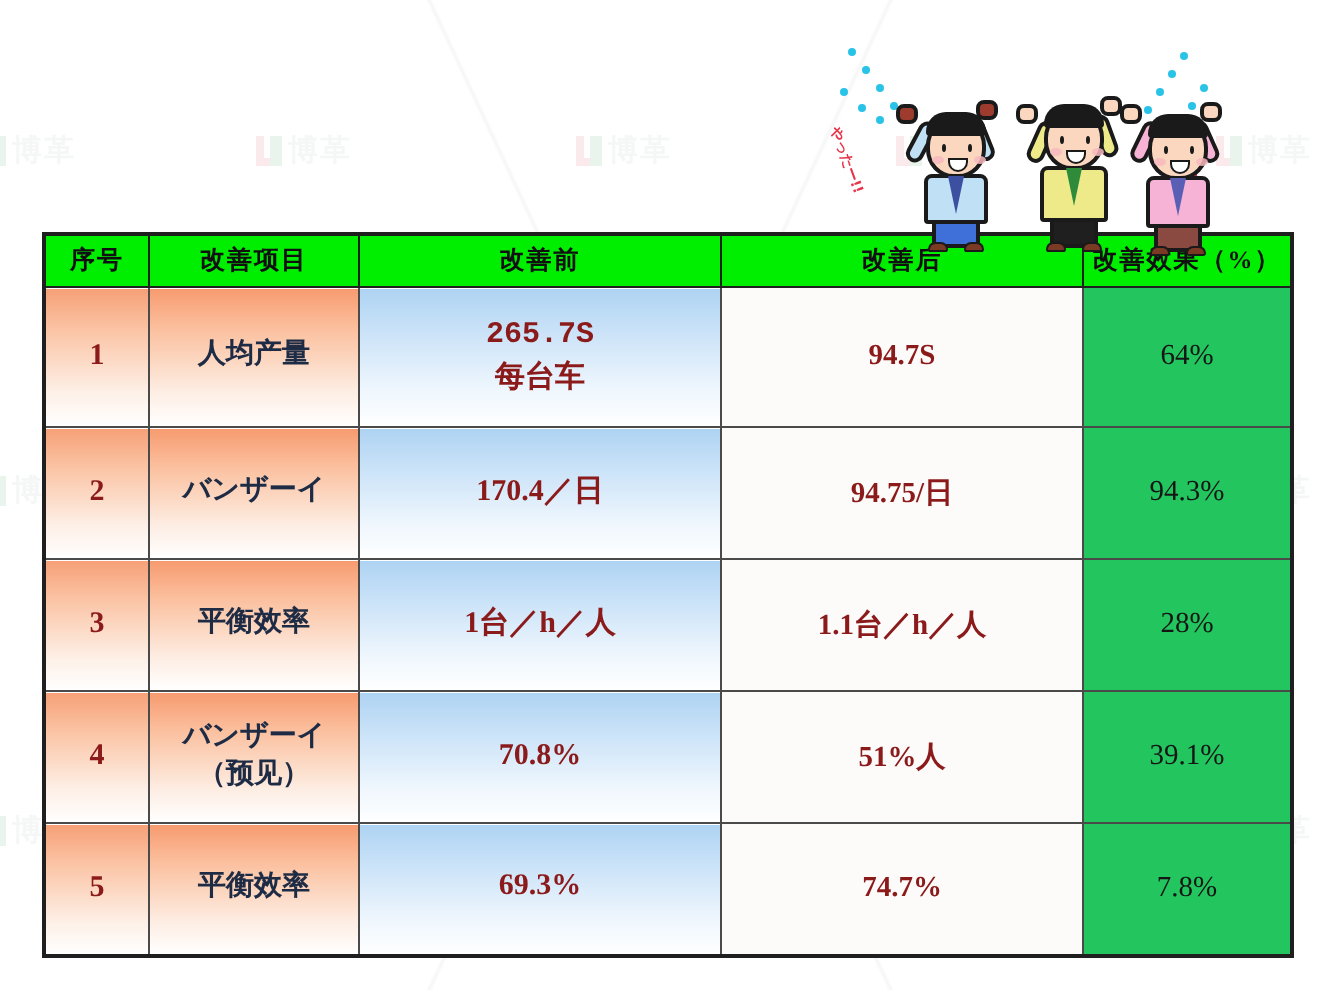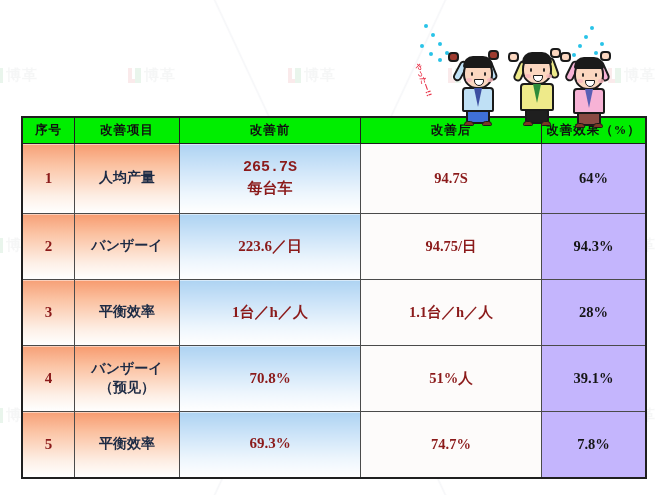--- a/index.html
+++ b/index.html
@@ -251,24 +251,24 @@
     border-right: 2px solid #2b2b2b;
     line-height: 1.45;
   }
   td.cell-after {
     background: #fdfbfa;
     color: #8b1a1a;
     font-size: 14.5px;
     font-weight: bold;
   }
   td.cell-eff {
-    background: #c4b5fd;
+    background: #22c55e;
     color: #151515;
     font-size: 14.5px;
-    font-weight: bold;
+    font-weight: normal;
   }
   .sub { display: block; font-family: Liberation Mono, monospace; }
 </style>
 </head>
 <body>
 
 <div id="watermark-layer">
   <div class="wm" style="left:-10px; top:66px;">
     <span class="wm-mark">
         <i class="b"></i>
@@ -408,21 +408,21 @@
       <td class="cell-before">
         <span class="sub">265.7S</span>
         <span class="sub">每台车</span>
       </td>
       <td class="cell-after">94.7S</td>
       <td class="cell-eff">64%</td>
     </tr>
     <tr>
       <td class="cell-no">2</td>
       <td class="cell-item">バンザーイ</td>
-      <td class="cell-before">223.6／日</td>
+      <td class="cell-before">170.4／日</td>
       <td class="cell-after">94.75/日</td>
       <td class="cell-eff">94.3%</td>
     </tr>
     <tr>
       <td class="cell-no">3</td>
       <td class="cell-item">平衡效率</td>
       <td class="cell-before">1台／h／人</td>
       <td class="cell-after">1.1台／h／人</td>
       <td class="cell-eff">28%</td>
     </tr>

